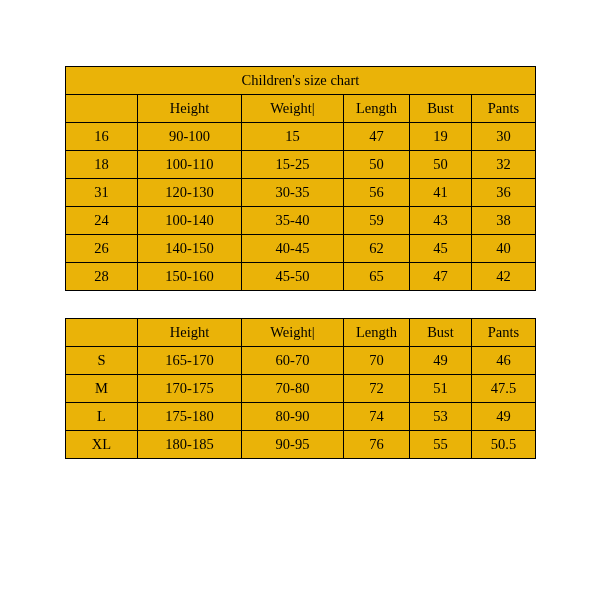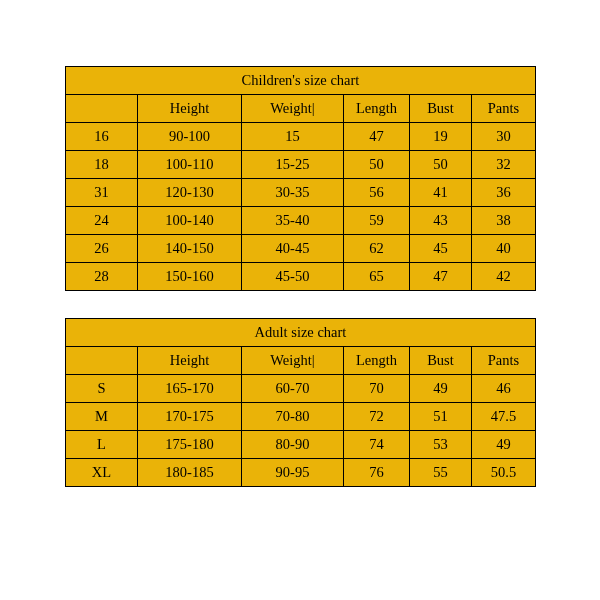--- a/index.html
+++ b/index.html
@@ -152,23 +152,20 @@
       <colgroup>
         <col class="col-size">
           <col class="col-height">
           <col class="col-weight">
           <col class="col-length">
           <col class="col-bust">
           <col class="col-pants">
       </colgroup>
       <tbody>
         <tr>
-          <td class="chart-title-cell" colspan="6">Adult size chart</td>
-        </tr>
-        <tr>
           <td class="head-cell"></td>
           <td class="head-cell">Height</td>
           <td class="head-cell">Weight|</td>
           <td class="head-cell">Length</td>
           <td class="head-cell">Bust</td>
           <td class="head-cell">Pants</td>
         </tr>
         <tr>
           <td class="size-label">S</td>
           <td>165-170</td>

